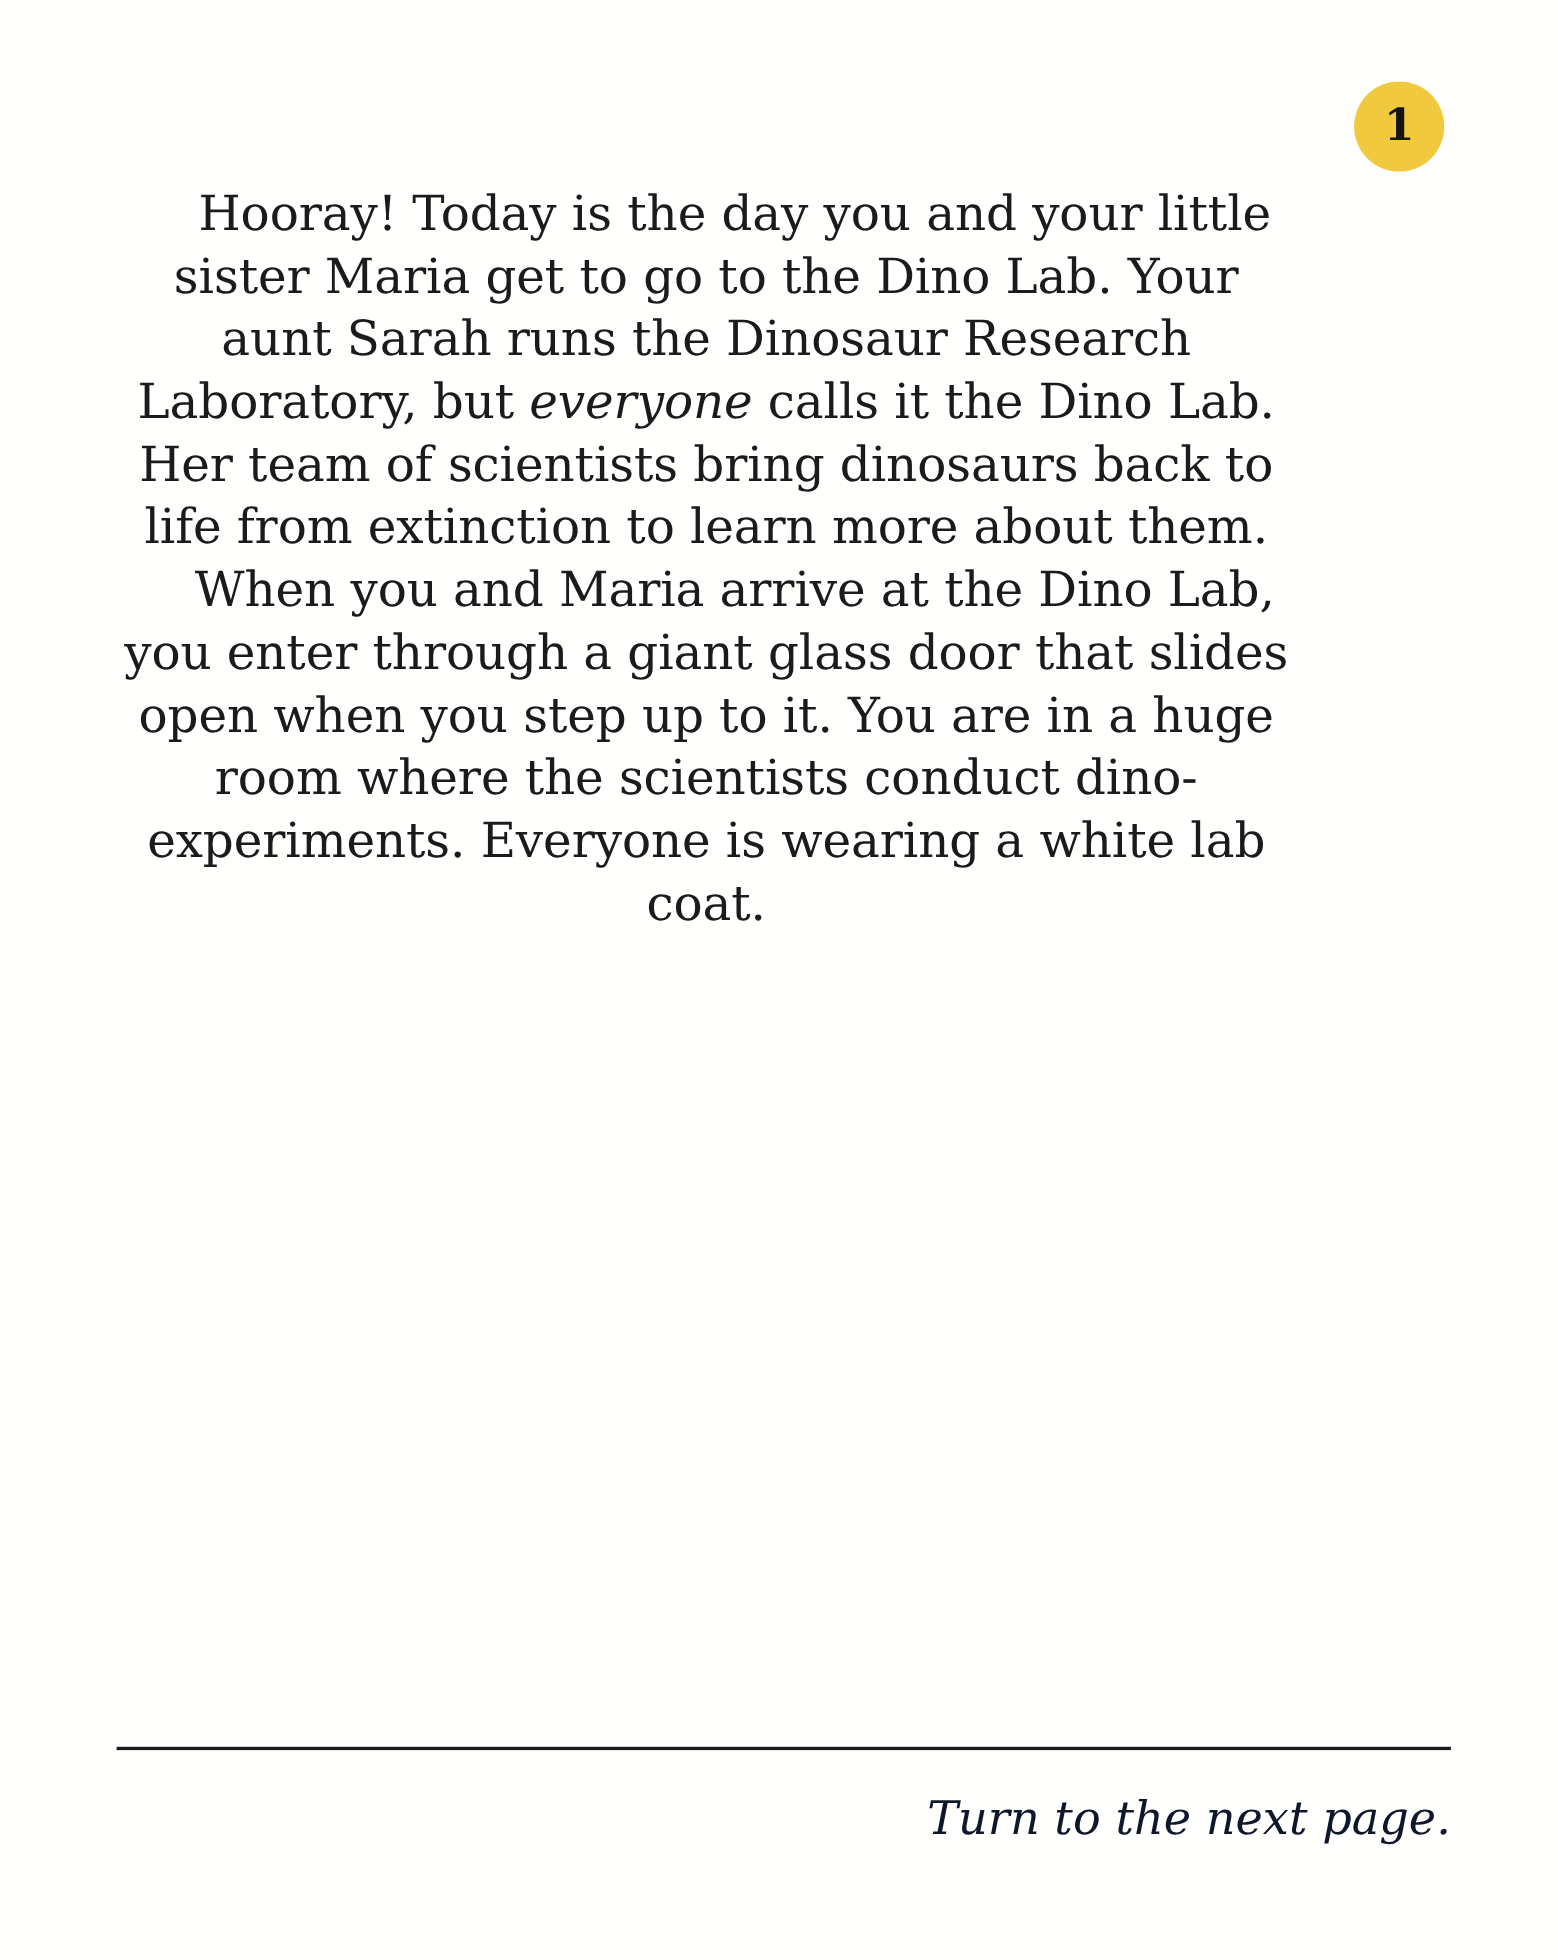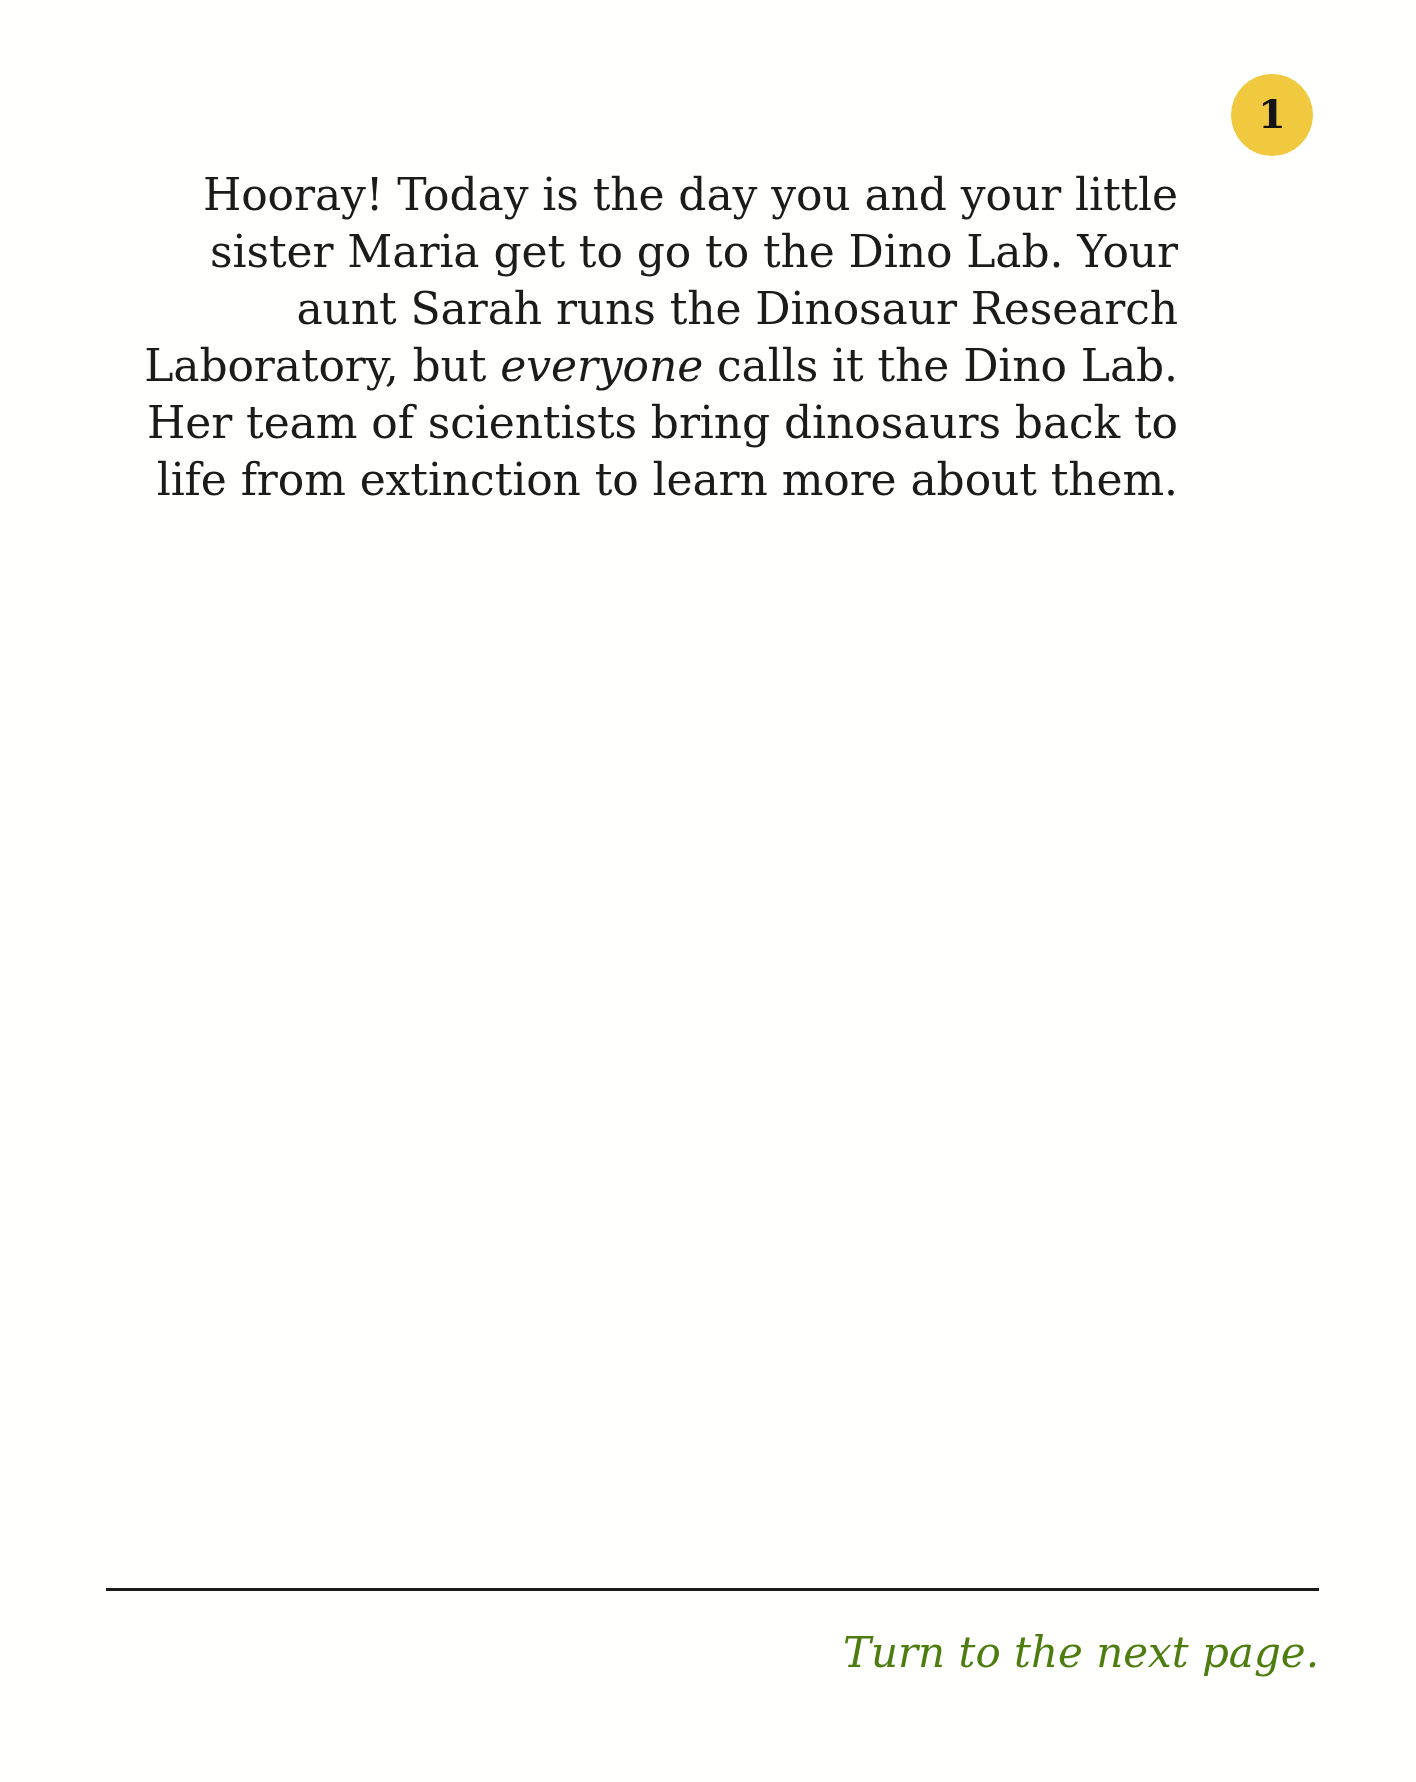--- a/index.html
+++ b/index.html
@@ -50,21 +50,21 @@
   }
 
   .story-paragraph {
     margin: 0;
     font-size: 44px;
     line-height: 57px;
     text-indent: 52px;
     color: #1b1b1b;
     letter-spacing: -0.1px;
     word-spacing: 0px;
-    text-align: right;
+    text-align: center;
     hyphens: none;
   }
 
   .story-paragraph em {
     font-style: italic;
   }
 
   
   .footer {
     position: absolute;
@@ -76,37 +76,38 @@
     width: 100%;
     height: 3px;
     background: #1a1a1a;
   }
   .footer-note {
     margin-top: 36px;
     text-align: right;
     font-size: 42px;
     line-height: 52px;
     font-style: italic;
-    color: #4d7c0f;
+    color: #0f172a;
   }
 </style>
 </head>
 <body>
 
 <div class="page">
 
   <div class="page-number-badge">
     <span class="num">1</span>
   </div>
 
   <div class="story-body">
 
     <p class="story-paragraph"><span>Hooray! Today is the day you and your little sister Maria get to go to the Dino Lab. Your aunt Sarah runs the Dinosaur Research Laboratory, but </span><em>everyone</em><span> calls it the Dino Lab. Her team of scientists bring dinosaurs back to life from extinction to learn more about them.</span></p>
 
 
+    <p class="story-paragraph">When you and Maria arrive at the Dino Lab, you enter through a giant glass door that slides open when you step up to it. You are in a huge room where the scientists conduct dino-experiments. Everyone is wearing a white lab coat.</p>
 
 
   </div>
 
   <div class="footer">
     <div class="footer-rule"></div>
     <div class="footer-note">Turn to the next page.</div>
   </div>
 
 </div>

